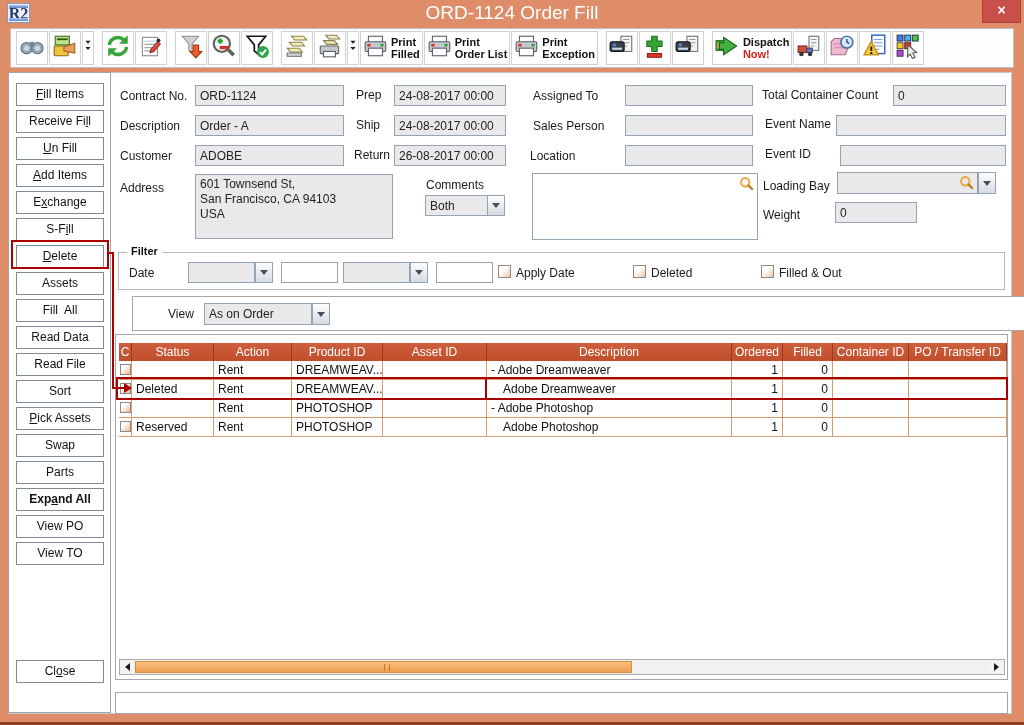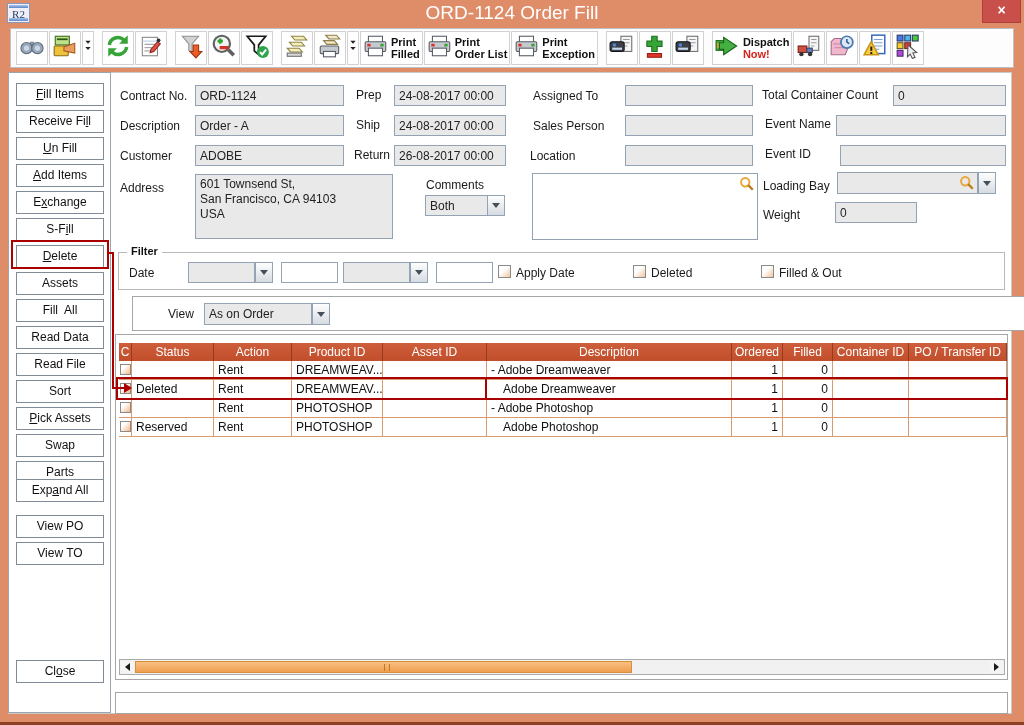--- a/index.html
+++ b/index.html
@@ -2,21 +2,21 @@
 <html><head>
 <meta charset="utf-8">
 <style>
   html,body{margin:0;padding:0;background:#555;}
   .window{position:relative;width:1024px;height:725px;background:#DF8C69;font-family:"Liberation Sans",sans-serif;overflow:hidden;}
   
   .titlebar{position:absolute;left:0;top:0;width:100%;height:26px;}
   .appicon{position:absolute;left:7px;top:3px;width:23px;height:20px;background:#EFEFF5;border:1px solid #8898B8;box-sizing:border-box;text-align:center;}
   .appicon-bar{position:absolute;left:1px;right:1px;height:3px;background:linear-gradient(#A8C6EC,#5E86C8);}
   .appicon-bar.top{top:1px}.appicon-bar.bottom{bottom:1px}
-  .appicon-text{font-family:"Liberation Serif",serif;font-size:11px;color:#263E6A;line-height:20px;}
+  .appicon-text{font-family:"Liberation Serif",serif;font-size:16px;color:#263E6A;line-height:20px;font-weight:bold;}
   .title{position:absolute;left:0;right:0;top:0;height:26px;text-align:center;line-height:25px;color:#FFFFFF;font-size:19px;}
   .closebtn{position:absolute;right:3px;top:0;width:39px;height:23px;background:#C94F4B;border:1px solid #B03F3C;border-top:none;box-sizing:border-box;color:#FFF;text-align:center;line-height:21px;font-size:14px;font-weight:bold;}
   
   .toolbar{position:absolute;left:10px;top:28px;width:1004px;height:40px;background:#FDFDFD;border:1px solid #BFBFBF;box-sizing:border-box;display:flex;align-items:center;padding-left:5px;}
   .tbtn{height:34px;background:#FFFFFF;border:1px solid #D2D2D2;box-sizing:border-box;display:flex;align-items:center;margin-right:1px;padding:0 2px;}
   .tbtn.narrow{width:12px;padding:0;justify-content:center;}
   .tgap{width:7px;flex:0 0 auto;}
   .tlabel{font-size:11px;font-weight:bold;color:#111;line-height:12px;margin-left:2px;white-space:nowrap;}
   .tlabel .redline{color:#D8231C;}
   
@@ -291,21 +291,21 @@
       <div class="sbtn" style="top: 145px;">S-F<u>i</u>ll</div>
       <div class="sbtn" style="top: 172px;"><u>D</u>elete</div>
       <div class="sbtn" style="top: 199px;">Assets</div>
       <div class="sbtn" style="top: 226px;">Fill  All</div>
       <div class="sbtn" style="top: 253px;">Read Data</div>
       <div class="sbtn" style="top: 280px;">Read File</div>
       <div class="sbtn" style="top: 307px;">Sort</div>
       <div class="sbtn" style="top: 334px;"><u>P</u>ick Assets</div>
       <div class="sbtn" style="top: 361px;">Swap</div>
       <div class="sbtn" style="top: 388px;">Parts</div>
-      <div class="sbtn" style="top: 406px;">Exp<u>a</u>nd All</div>
+      <div class="sbtn" style="top: 415px; font-weight: bold;">Exp<u>a</u>nd All</div>
       <div class="sbtn" style="top: 442px;">View PO</div>
       <div class="sbtn" style="top: 469px;">View TO</div>
       <div class="sbtn" style="top: 587px;">Cl<u>o</u>se</div>
     </div>
 
   <div class="flabel" style="left:120px;top:89px">Contract No.</div>
   <div class="flabel" style="left:120px;top:119px">Description</div>
   <div class="flabel" style="left:120px;top:149px">Customer</div>
   <div class="flabel" style="left:120px;top:181px">Address</div>
   <div class="flabel" style="left:356px;top:88px">Prep</div>

